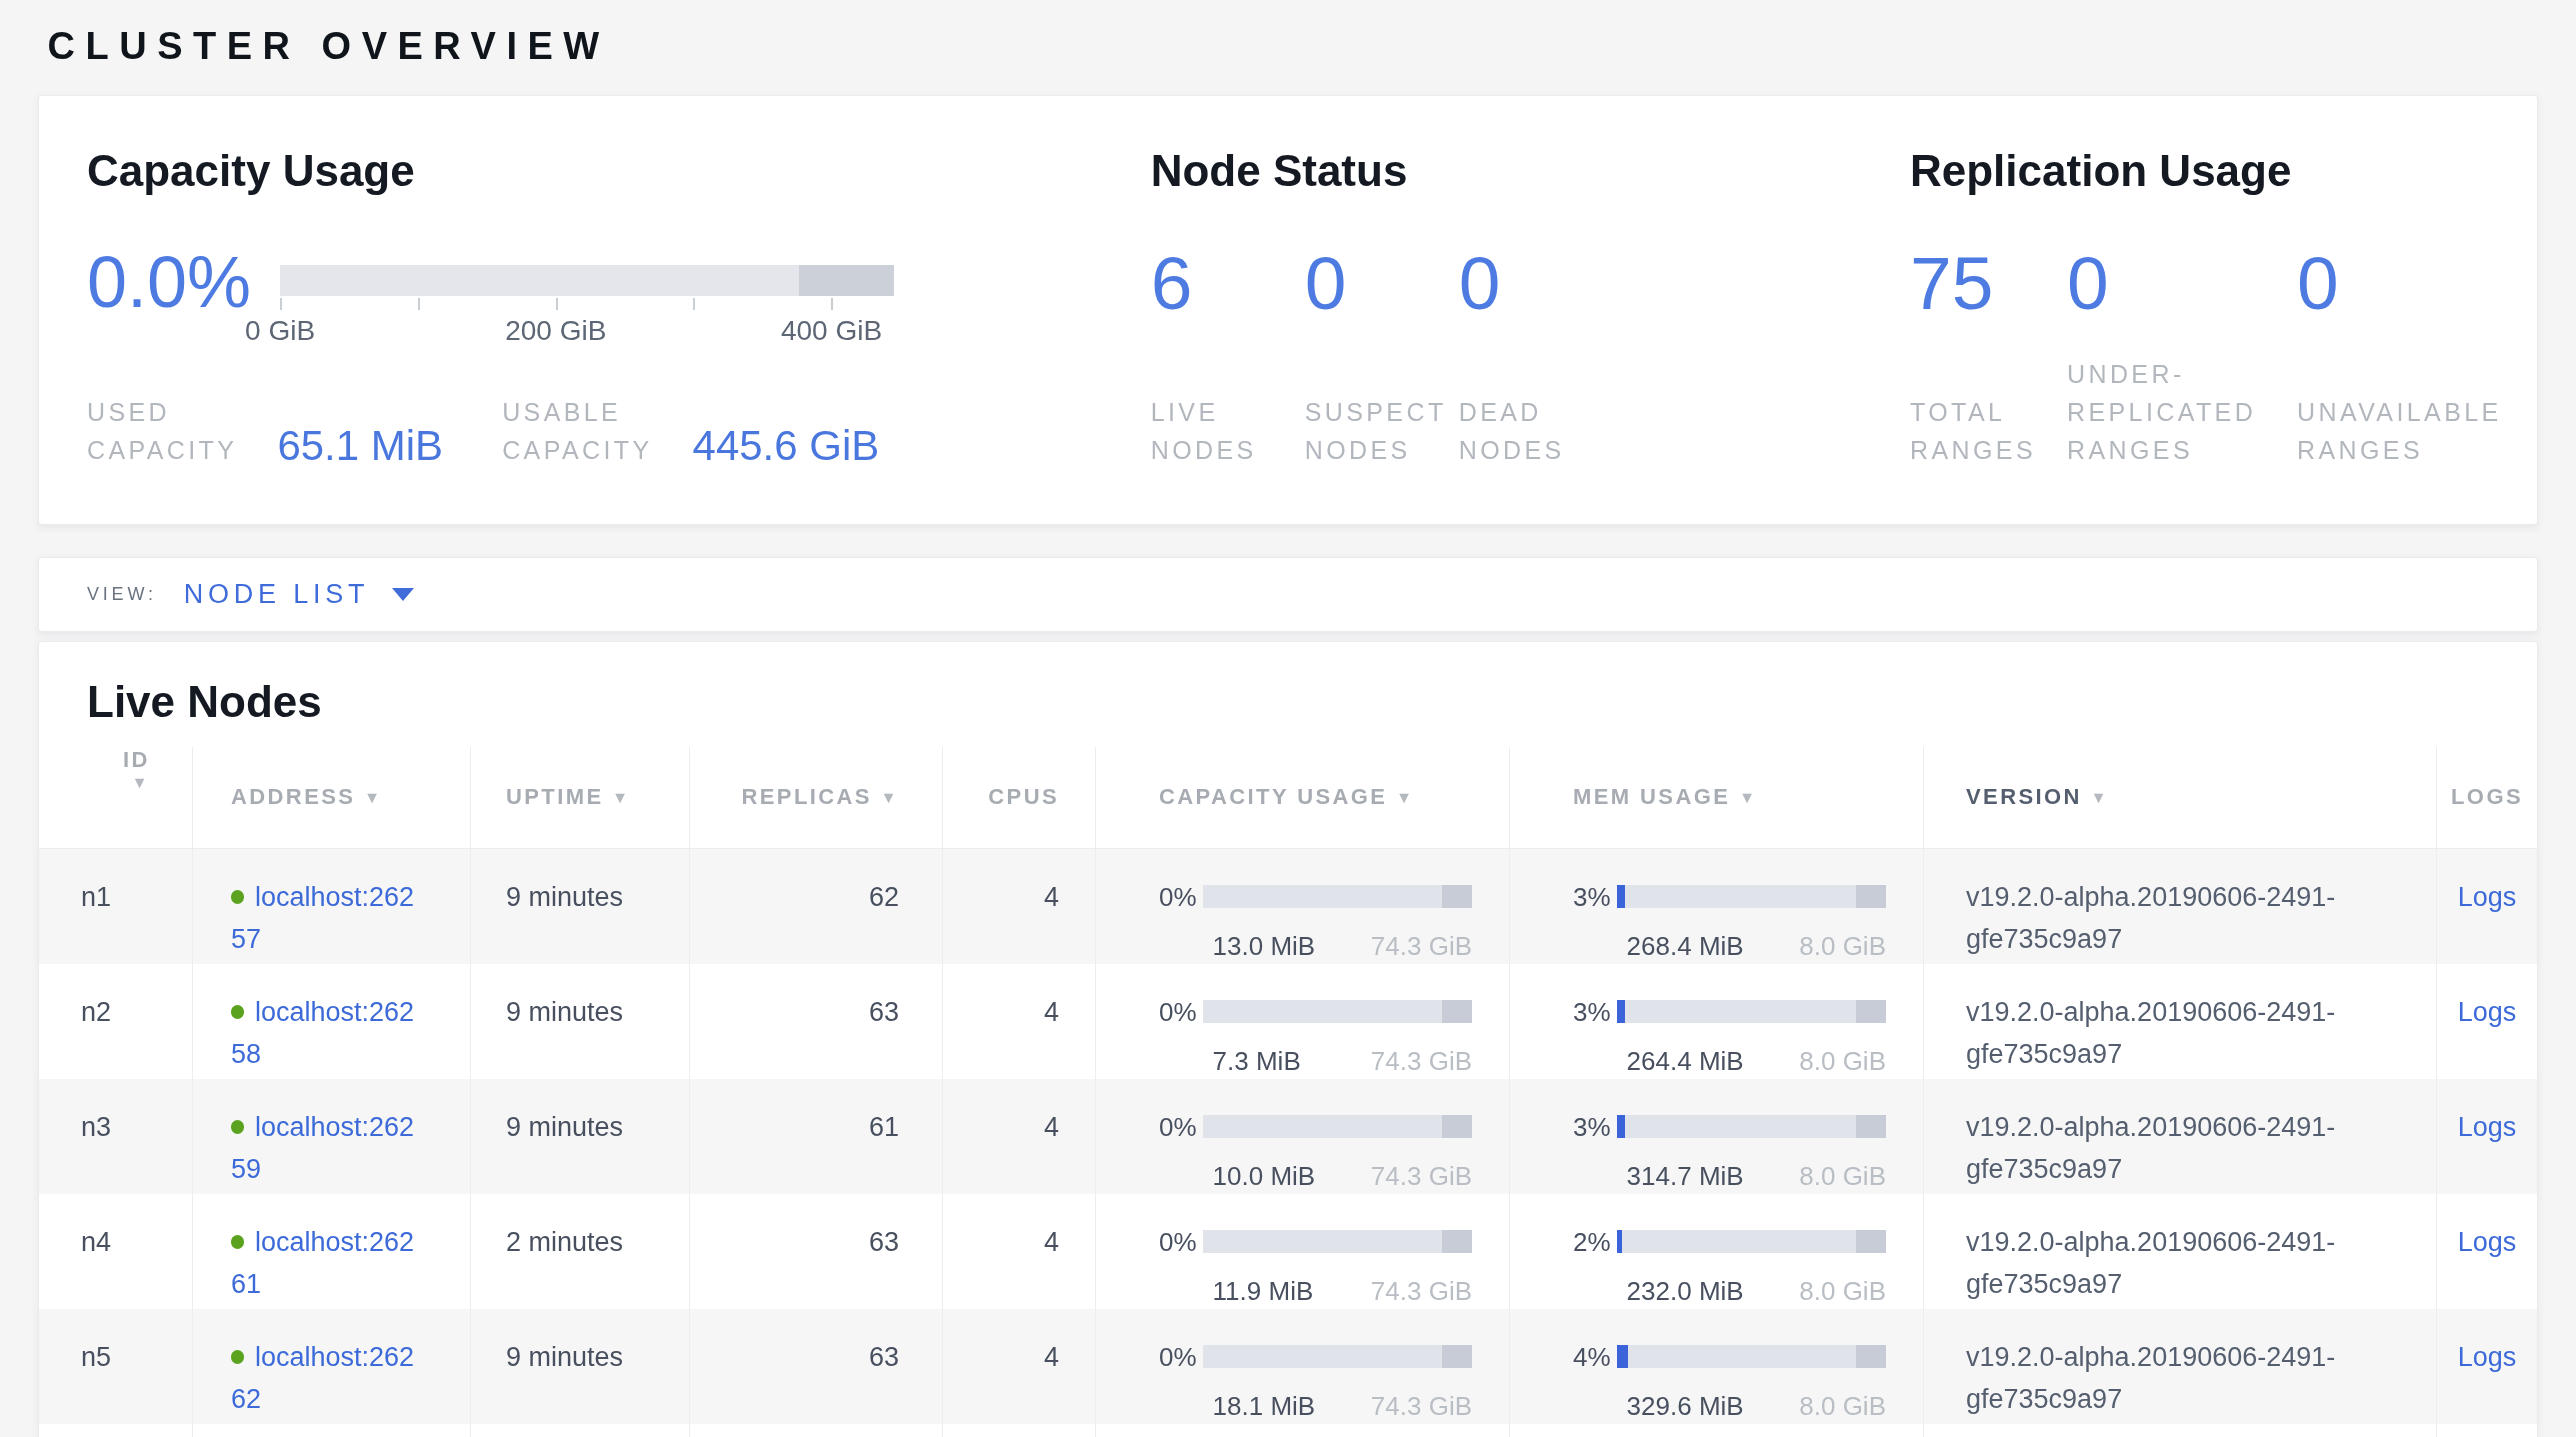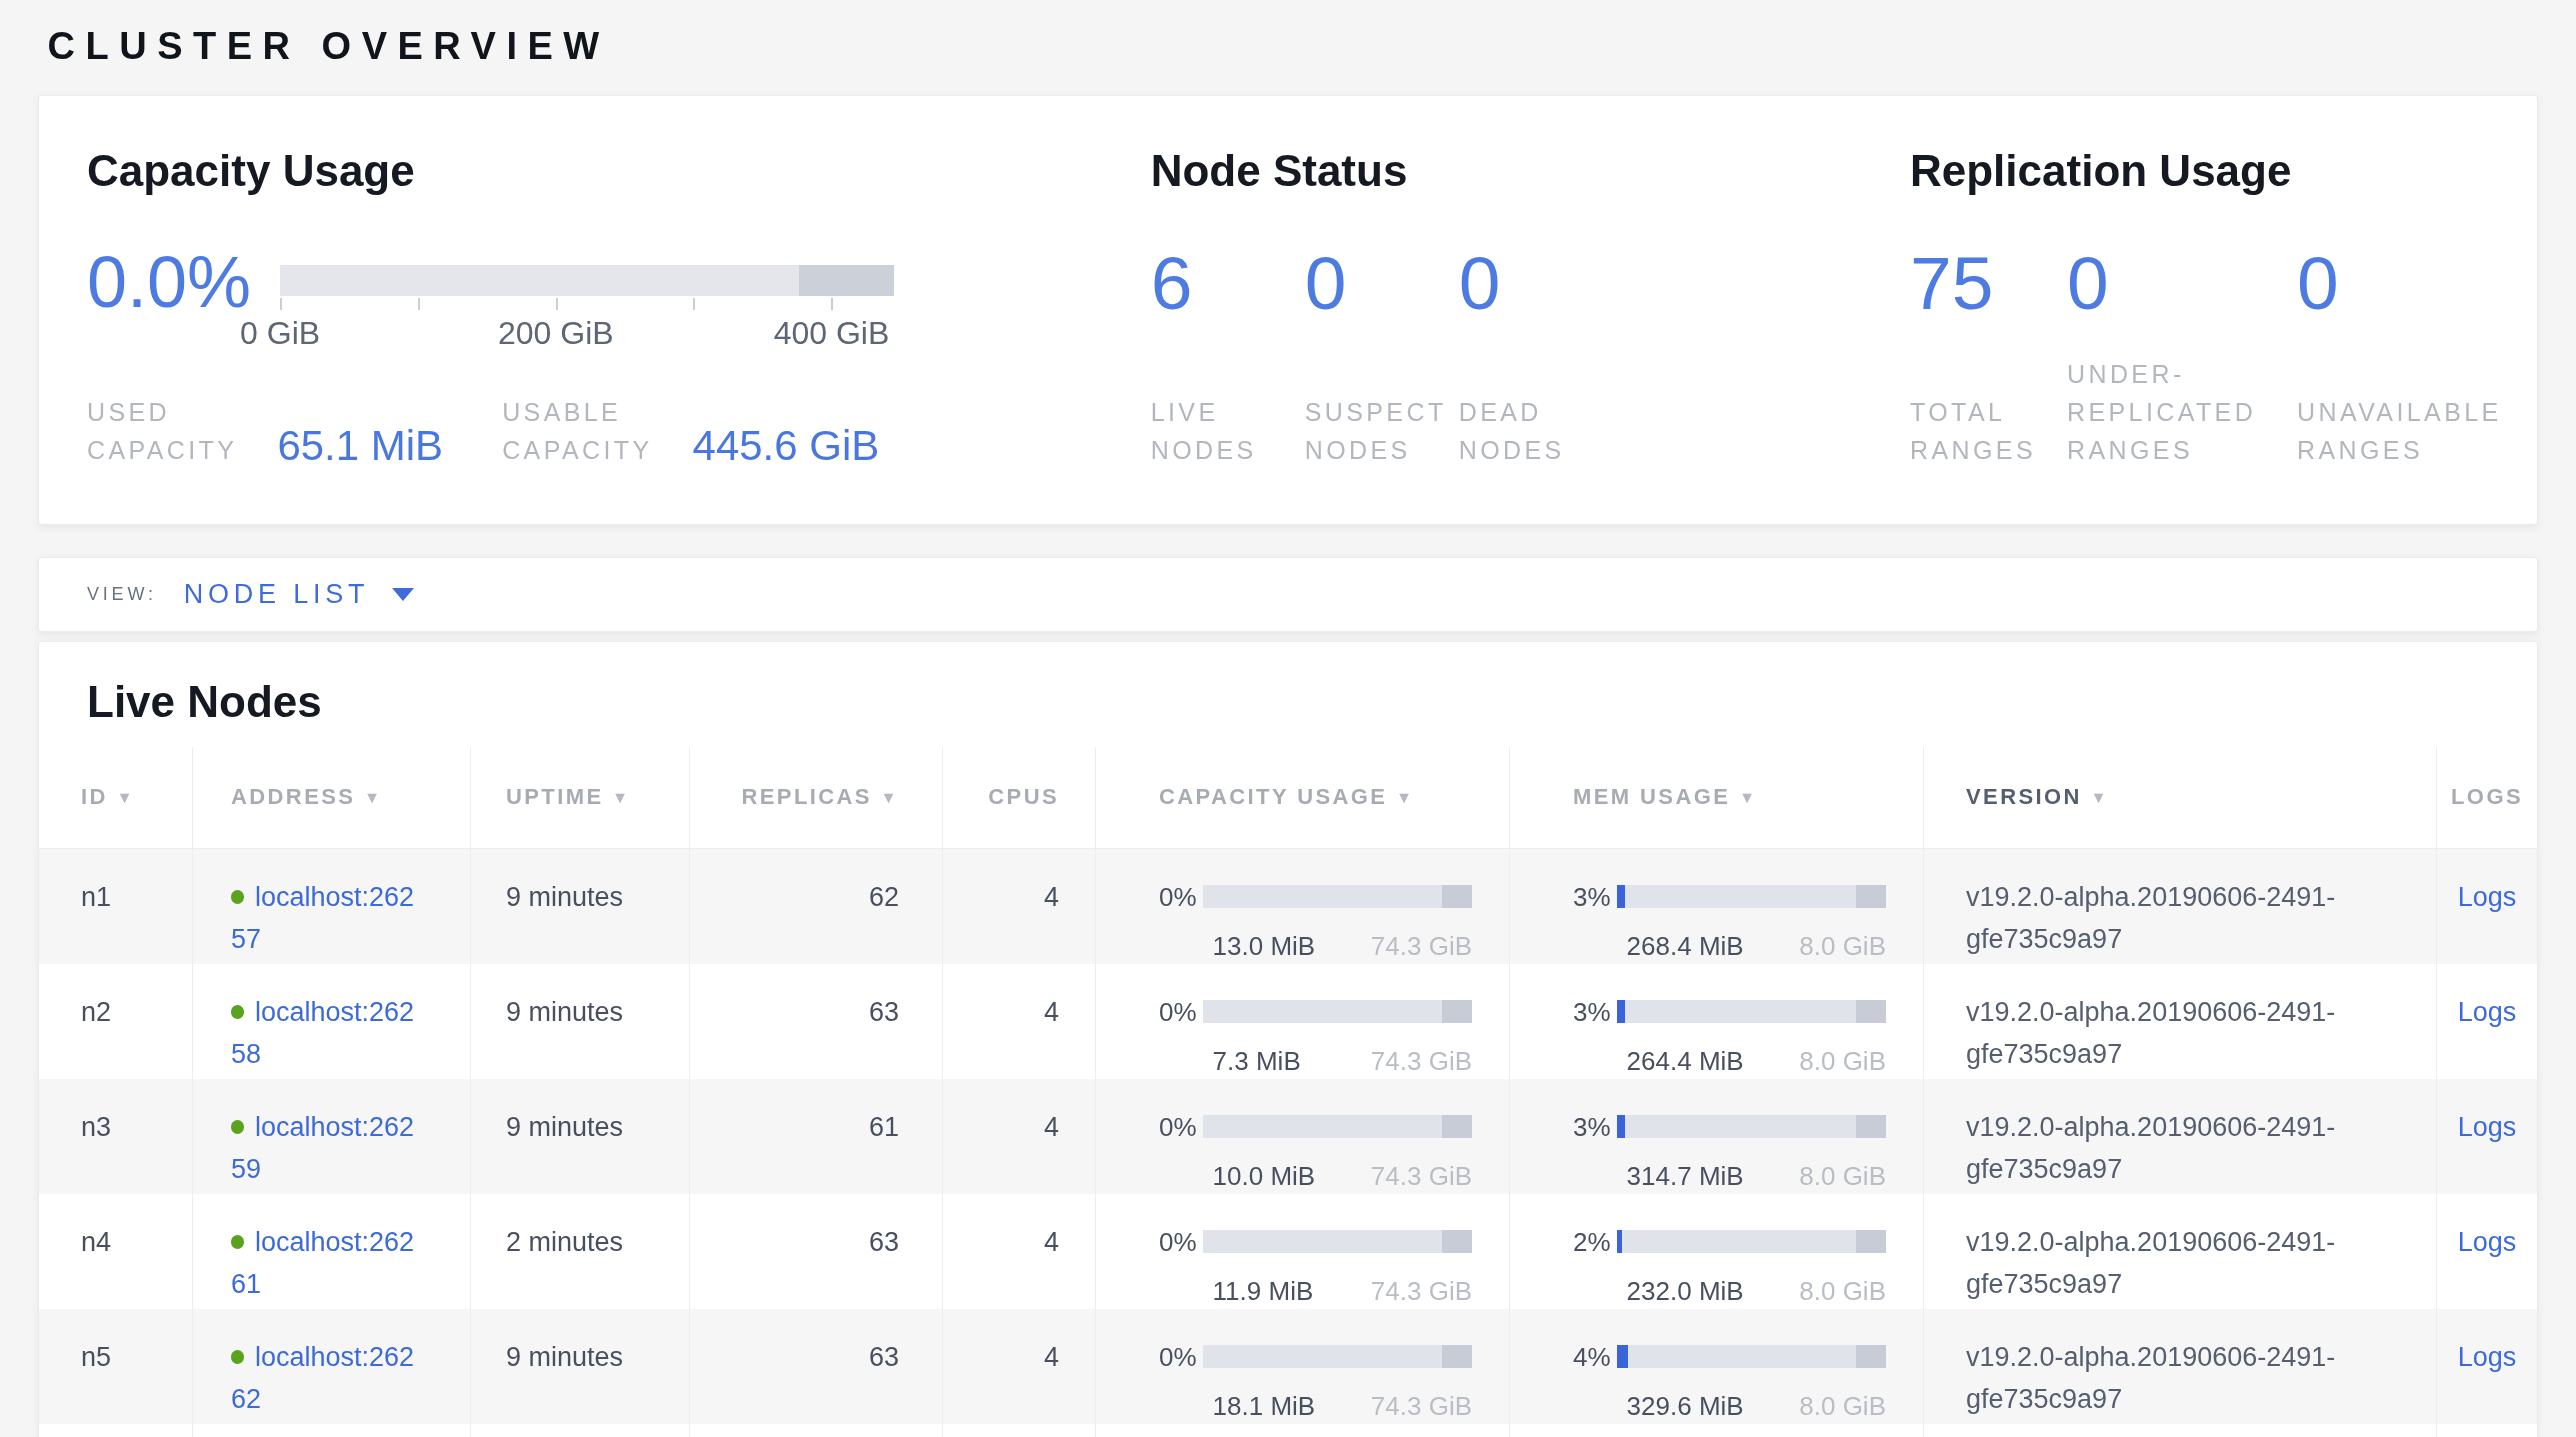--- a/index.html
+++ b/index.html
@@ -48,21 +48,21 @@
   }
   .cap-bar-wrap { margin-top:21px; width:614px; flex:none; }
   .cap-bar { position:relative; height:31px; background:#e4e6ec; overflow:hidden; }
   .cap-bar .seg-dark { position:absolute; top:0; bottom:0; right:0; background:#ccd0d9; }
   .cap-bar .seg-fill { position:absolute; top:0; bottom:0; left:0; background:#3c64da; }
   .cap-ticks { position:relative; height:15.3px; }
   .cap-tick { position:absolute; top:1.9px; width:1.9px; height:12.5px; background:#c9cdd4; }
   .cap-ticklabels { position:relative; height:31px; margin-top:3.8px; }
   .cap-ticklabel {
     position:absolute; transform:translateX(-50%);
-    font-size:32px; color:#5d6674; white-space:nowrap;
+    font-size:28px; color:#5d6674; white-space:nowrap;
   }
 
   .stat-row { display:flex; align-items:flex-end; }
   .stat { display:flex; flex-direction:column; justify-content:flex-end; }
   .node-stats .stat { width:154px; }
   .repl-stats .stat:nth-child(1) { width:157px; }
   .repl-stats .stat:nth-child(2) { width:230px; }
   .repl-stats .stat:nth-child(3) { width:240px; }
   .stat-label, .kv-label {
     font-size:25px; letter-spacing:3.4px; line-height:38px;
@@ -120,21 +120,21 @@
 
   .c-id       { width:153px; padding-left:42px; }
   .c-addr     { width:278px; padding-left:38px; padding-right:42px; }
   .c-uptime   { width:219px; padding-left:35px; }
   .c-replicas { width:253px; text-align:right; padding-right:43px; }
   .c-cpus     { width:153px; text-align:right; padding-right:36px; }
   .c-cap, .c-mem { width:414px; padding-left:63px; padding-right:37px; }
   .c-version  { width:513px; padding-left:42px; padding-right:29px; overflow-wrap:break-word; color:#545e6e; }
   .c-logs     { flex:1; text-align:center; }
 
-  .th.c-id { padding-top:0; } 
+  .th.c-id { padding-top:0;flex-direction:column; } 
   .thead .c-replicas, .thead .c-cpus { justify-content:flex-end; }
   .thead .c-logs { justify-content:center; }
 
   .dot {
     display:inline-block; width:13.4px; height:13.4px; border-radius:50%;
     background:#5ba21e; margin-right:10.5px; vertical-align:1.9px;
   }
   .link { color:#3c6ad8; text-decoration:none; cursor:pointer; }
   .addr { word-break:break-all; }
 

